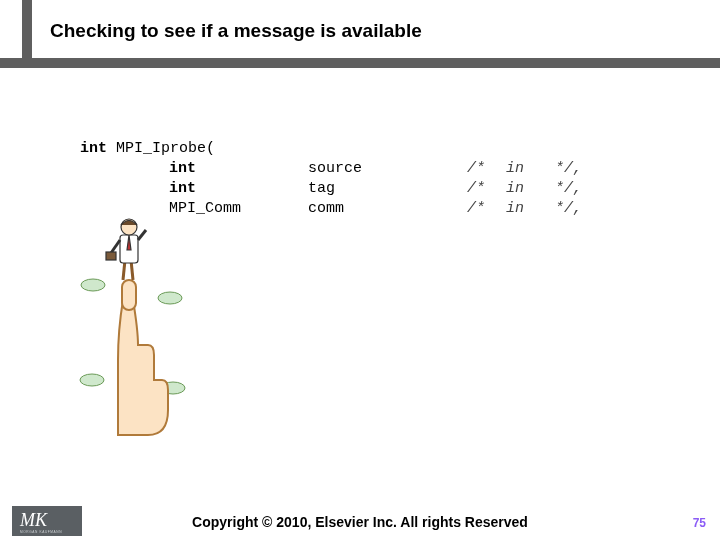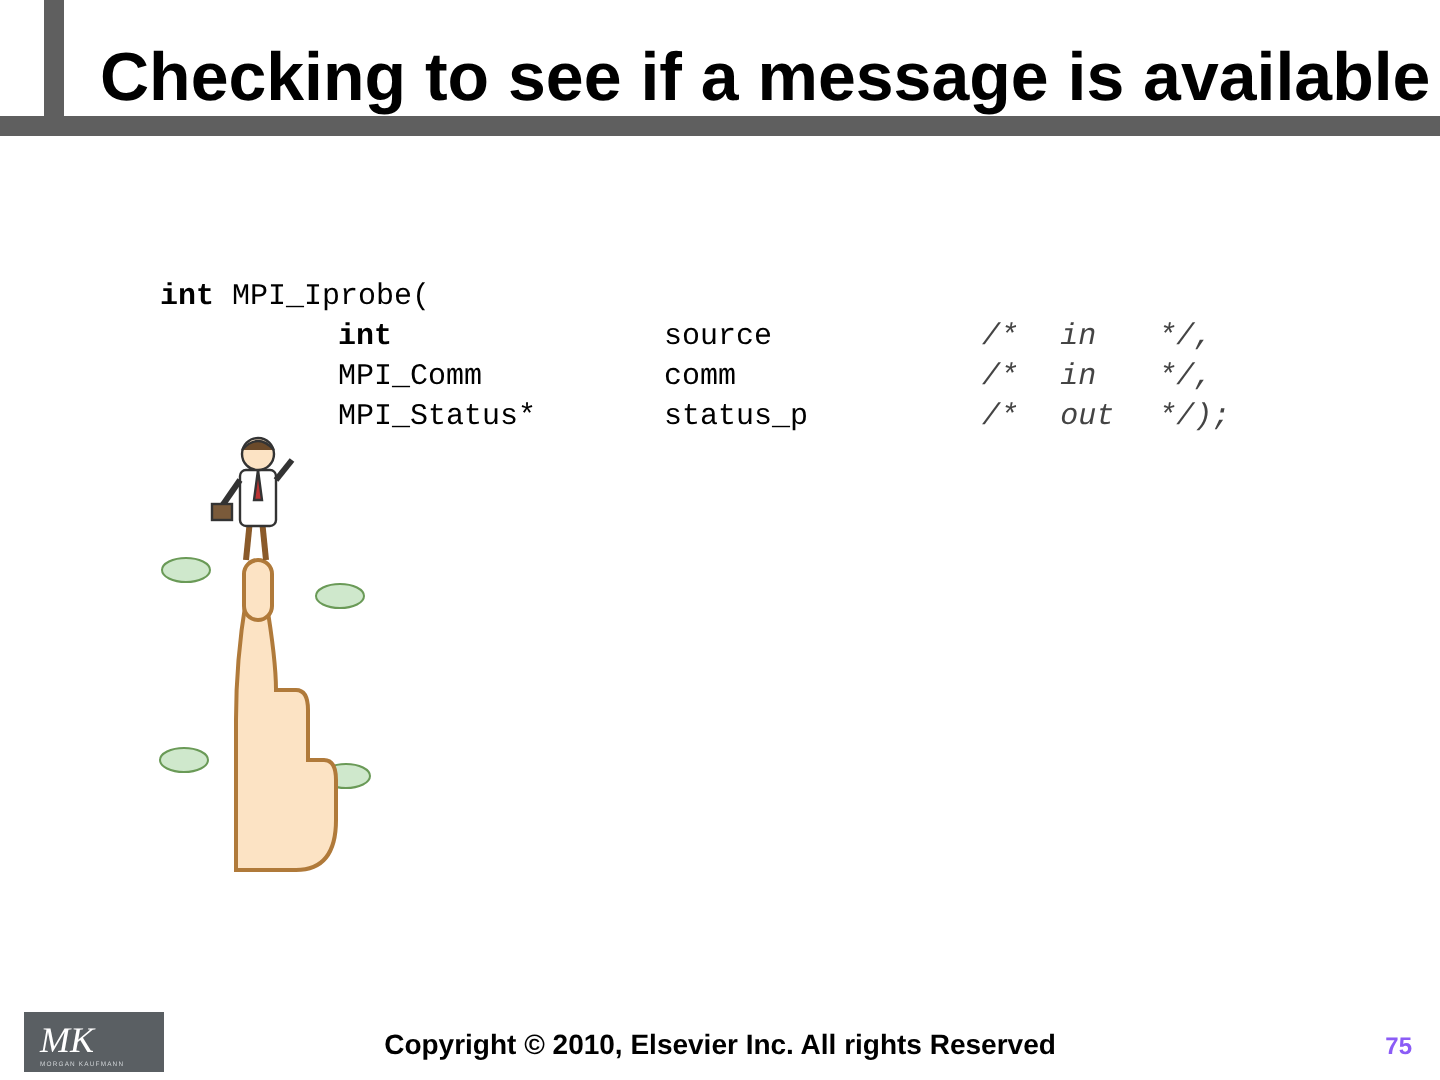--- a/index.html
+++ b/index.html
@@ -3,29 +3,29 @@
 <meta charset="utf-8">
 <style>
   * { margin: 0; padding: 0; box-sizing: border-box; }
   html, body { width: 720px; height: 540px; font-family: Arial, Helvetica, sans-serif; background: #fff; overflow: hidden; }
   .slide { position: relative; width: 720px; height: 540px; }
 
   
   .title-bar-v { position: absolute; left: 22px; top: 0; width: 10px; height: 68px; background: #5f5f5f; }
   .title-bar-h { position: absolute; left: 0; top: 58px; width: 720px; height: 10px; background: #5f5f5f; }
 
-  .title { position: absolute; left: 50px; top: 20px; font-size: 34px; font-weight: bold; color: #000; }
+  .title { position: absolute; left: 50px; top: 20px; font-size: 19px; font-weight: bold; color: #000; }
 
   
   .sig { position: absolute; left: 80px; top: 140px; font-family: "Courier New", monospace; font-size: 15px; color: #000; }
   .sig .kw { font-weight: bold; }
   .sig .row { height: 20px; }
   .sig .indent { display: inline-block; width: 80px; }
   .sig .col-type { display: inline-block; width: 130px; }
-  .sig .col-name { display: inline-block; width: 150px; margin-left: 24px; }
+  .sig .col-name { display: inline-block; width: 150px; }
   .sig .col-c1 { display: inline-block; width: 30px; font-style: italic; color: #444; }
   .sig .col-c2 { display: inline-block; width: 40px; font-style: italic; color: #444; }
   .sig .col-c3 { display: inline-block; font-style: italic; color: #444; }
 
   
   .clipart { position: absolute; left: 78px; top: 180px; width: 110px; height: 260px; }
 
   
   .footer { position: absolute; left: 0; bottom: 0; width: 720px; height: 34px; background: #fff; }
   .logo { position: absolute; left: 12px; bottom: 4px; }
@@ -51,33 +51,33 @@
     <div class="row">
       <span class="indent"></span>
       <span class="col-type kw">int</span>
       <span class="col-name">source</span>
       <span class="col-c1">/*</span>
       <span class="col-c2">in</span>
       <span class="col-c3">*/,</span>
     </div>
     <div class="row">
       <span class="indent"></span>
-      <span class="col-type">MPI_Comm</span>
-      <span class="col-name">comm</span>
+      <span class="col-type kw">int</span>
+      <span class="col-name">tag</span>
       <span class="col-c1">/*</span>
       <span class="col-c2">in</span>
       <span class="col-c3">*/,</span>
     </div>
     <div class="row">
       <span class="indent"></span>
-      <span class="col-type">MPI_Status*</span>
-      <span class="col-name">status_p</span>
+      <span class="col-type">MPI_Comm</span>
+      <span class="col-name">comm</span>
       <span class="col-c1">/*</span>
-      <span class="col-c2">out</span>
-      <span class="col-c3">*/);</span>
+      <span class="col-c2">in</span>
+      <span class="col-c3">*/,</span>
     </div>
   </div>
 
   <svg class="clipart" viewBox="0 0 110 260">
 
     <ellipse cx="15" cy="105" rx="12" ry="6" fill="#cfe8cc" stroke="#6a9a57" stroke-width="1"></ellipse>
     <ellipse cx="92" cy="118" rx="12" ry="6" fill="#cfe8cc" stroke="#6a9a57" stroke-width="1"></ellipse>
     <ellipse cx="14" cy="200" rx="12" ry="6" fill="#cfe8cc" stroke="#6a9a57" stroke-width="1"></ellipse>
     <ellipse cx="95" cy="208" rx="12" ry="6" fill="#cfe8cc" stroke="#6a9a57" stroke-width="1"></ellipse>
 

